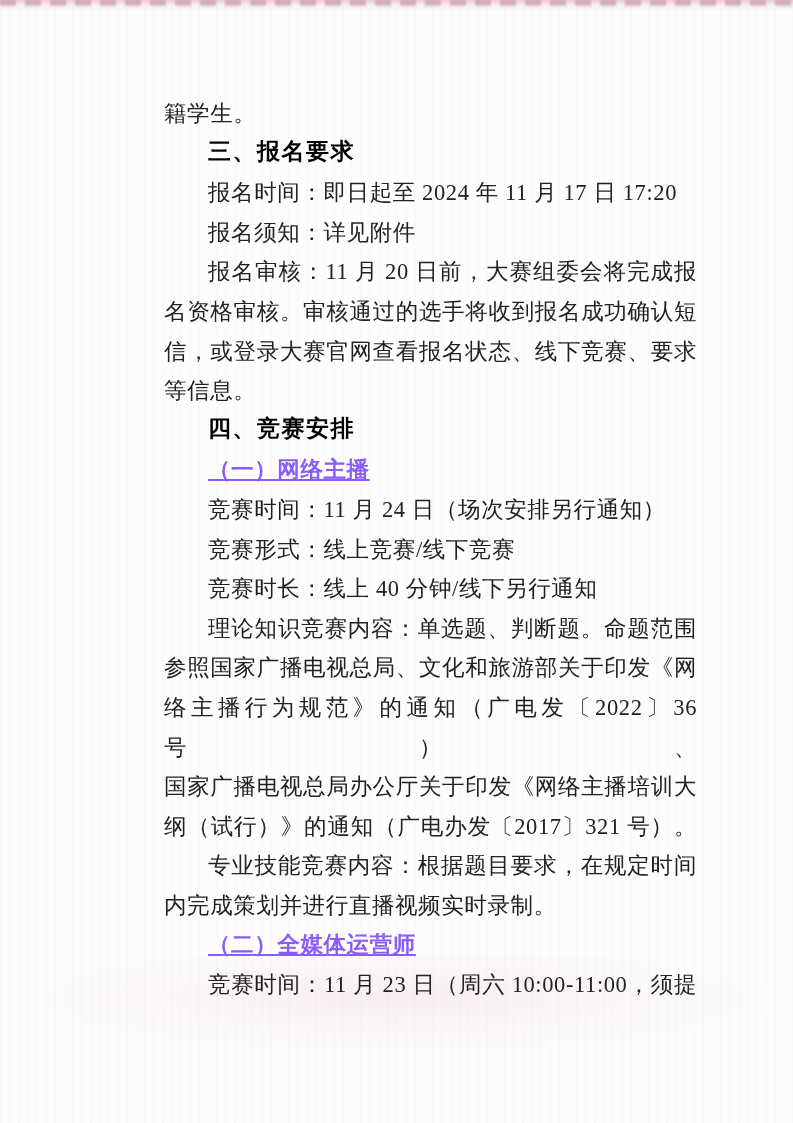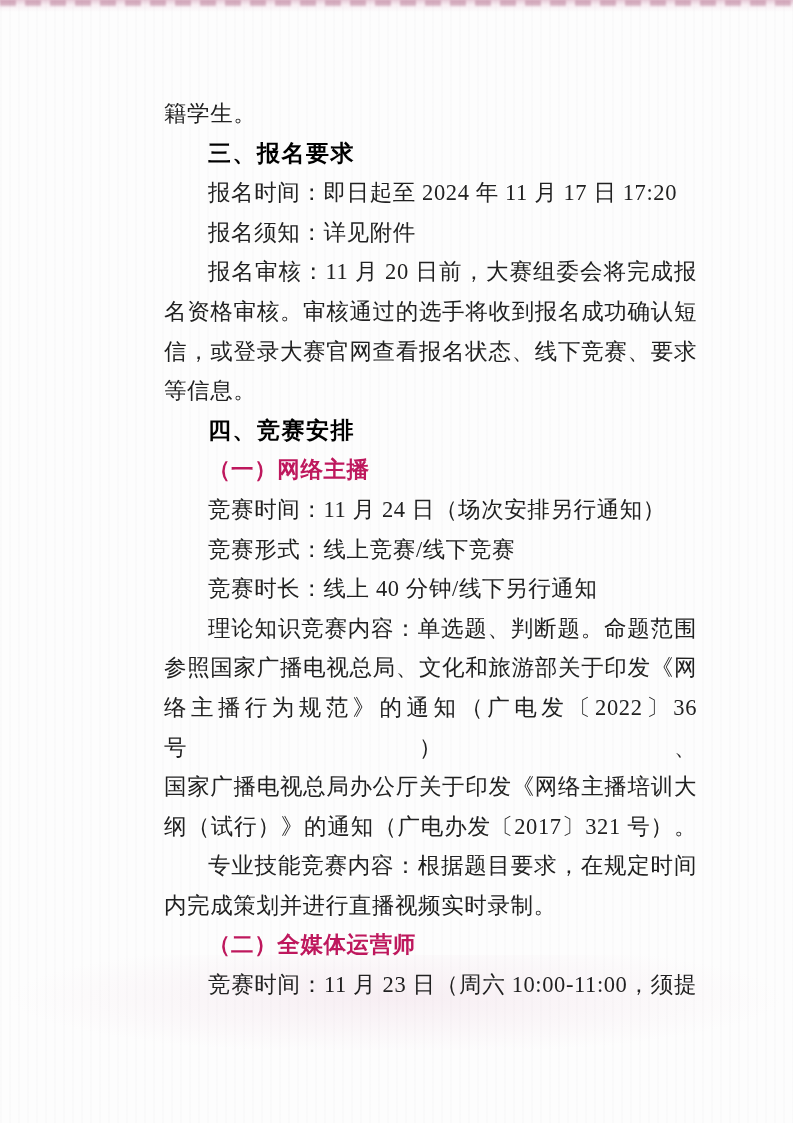--- a/index.html
+++ b/index.html
@@ -56,29 +56,30 @@
     letter-spacing:0.6px;
     white-space:nowrap;
   }
   .line.justify {
     white-space:normal;
     text-align:justify;
     text-align-last:justify;
   }
   .line.indent { padding-left:44px; }
   .line.h1 {
-    font-family:Liberation Sans, sans-serif;
+    font-family:Liberation Mono, monospace;
     font-weight:700;
     font-size:23px;
     color:#000;
     letter-spacing:1.5px;
   }
   .line.h2 {
     font-weight:600;
-    color:#be185d;
+    color:#8b5cf6;
+    text-decoration:underline;
   }
 </style>
 </head>
 <body>
 
 <div class="page">
   <div class="scan-top-band"></div>
   <div class="scan-blotch"></div>
   <div class="textblock">
       <div class="line">籍学生。</div>

